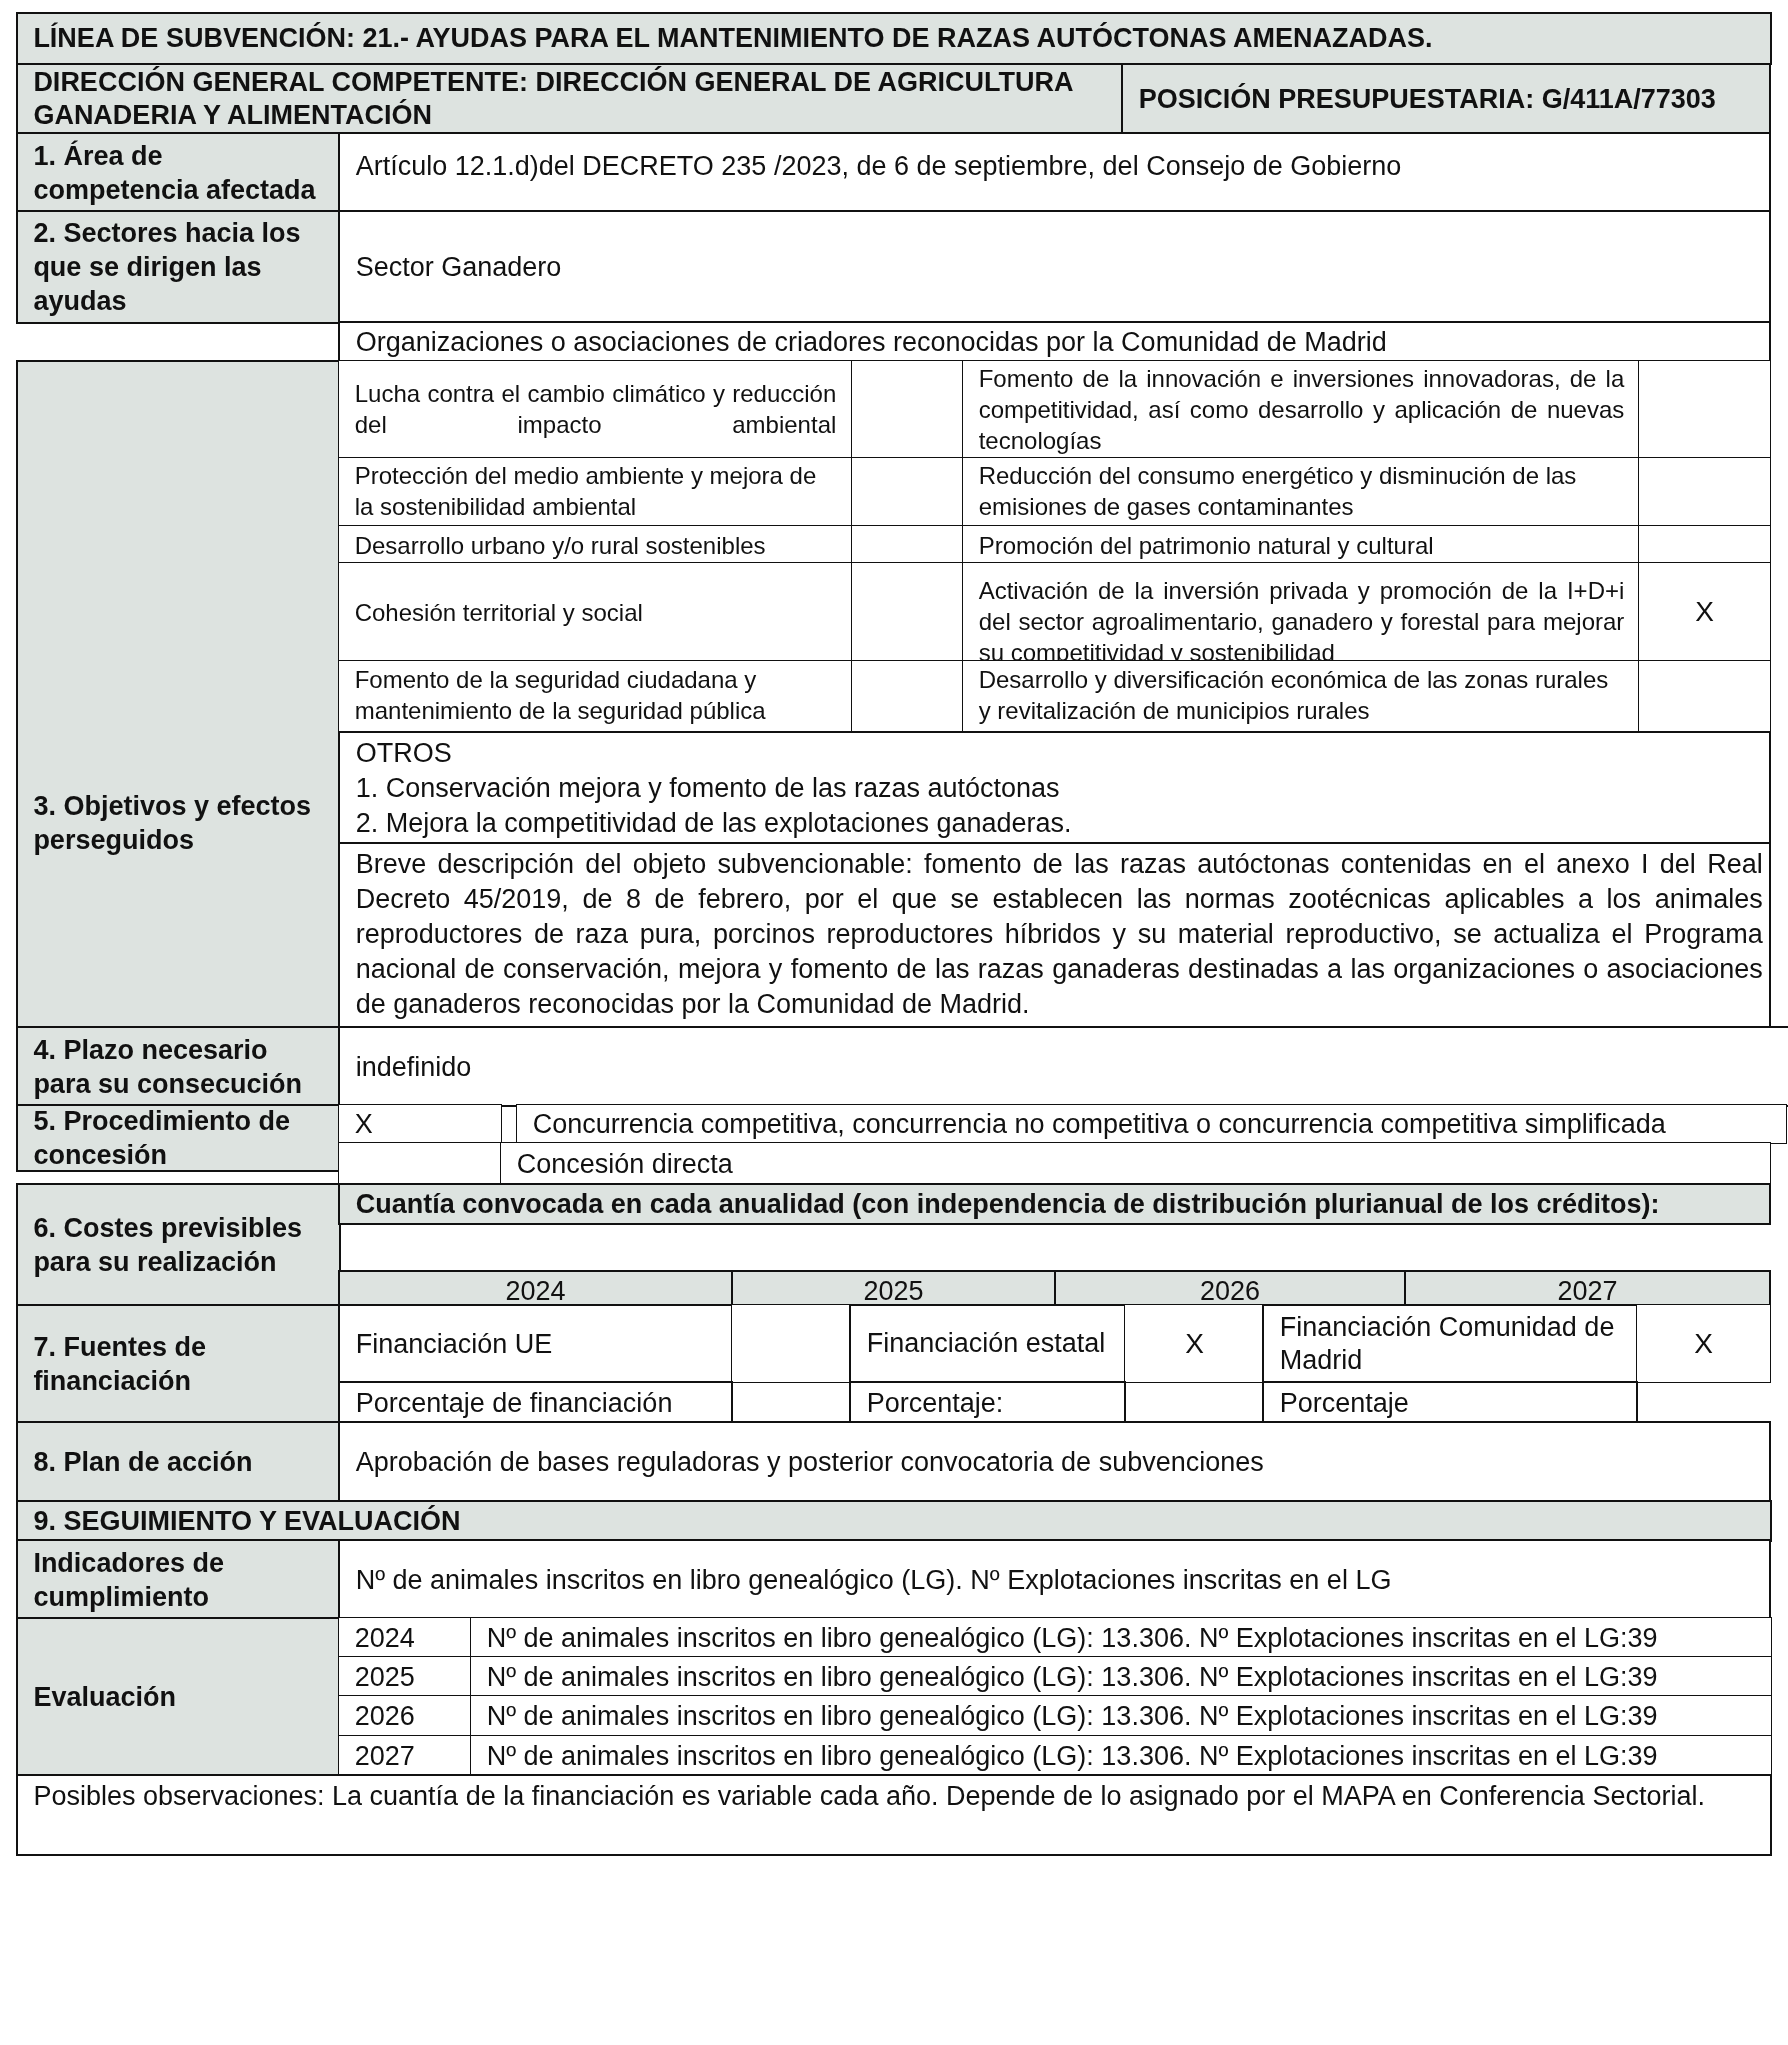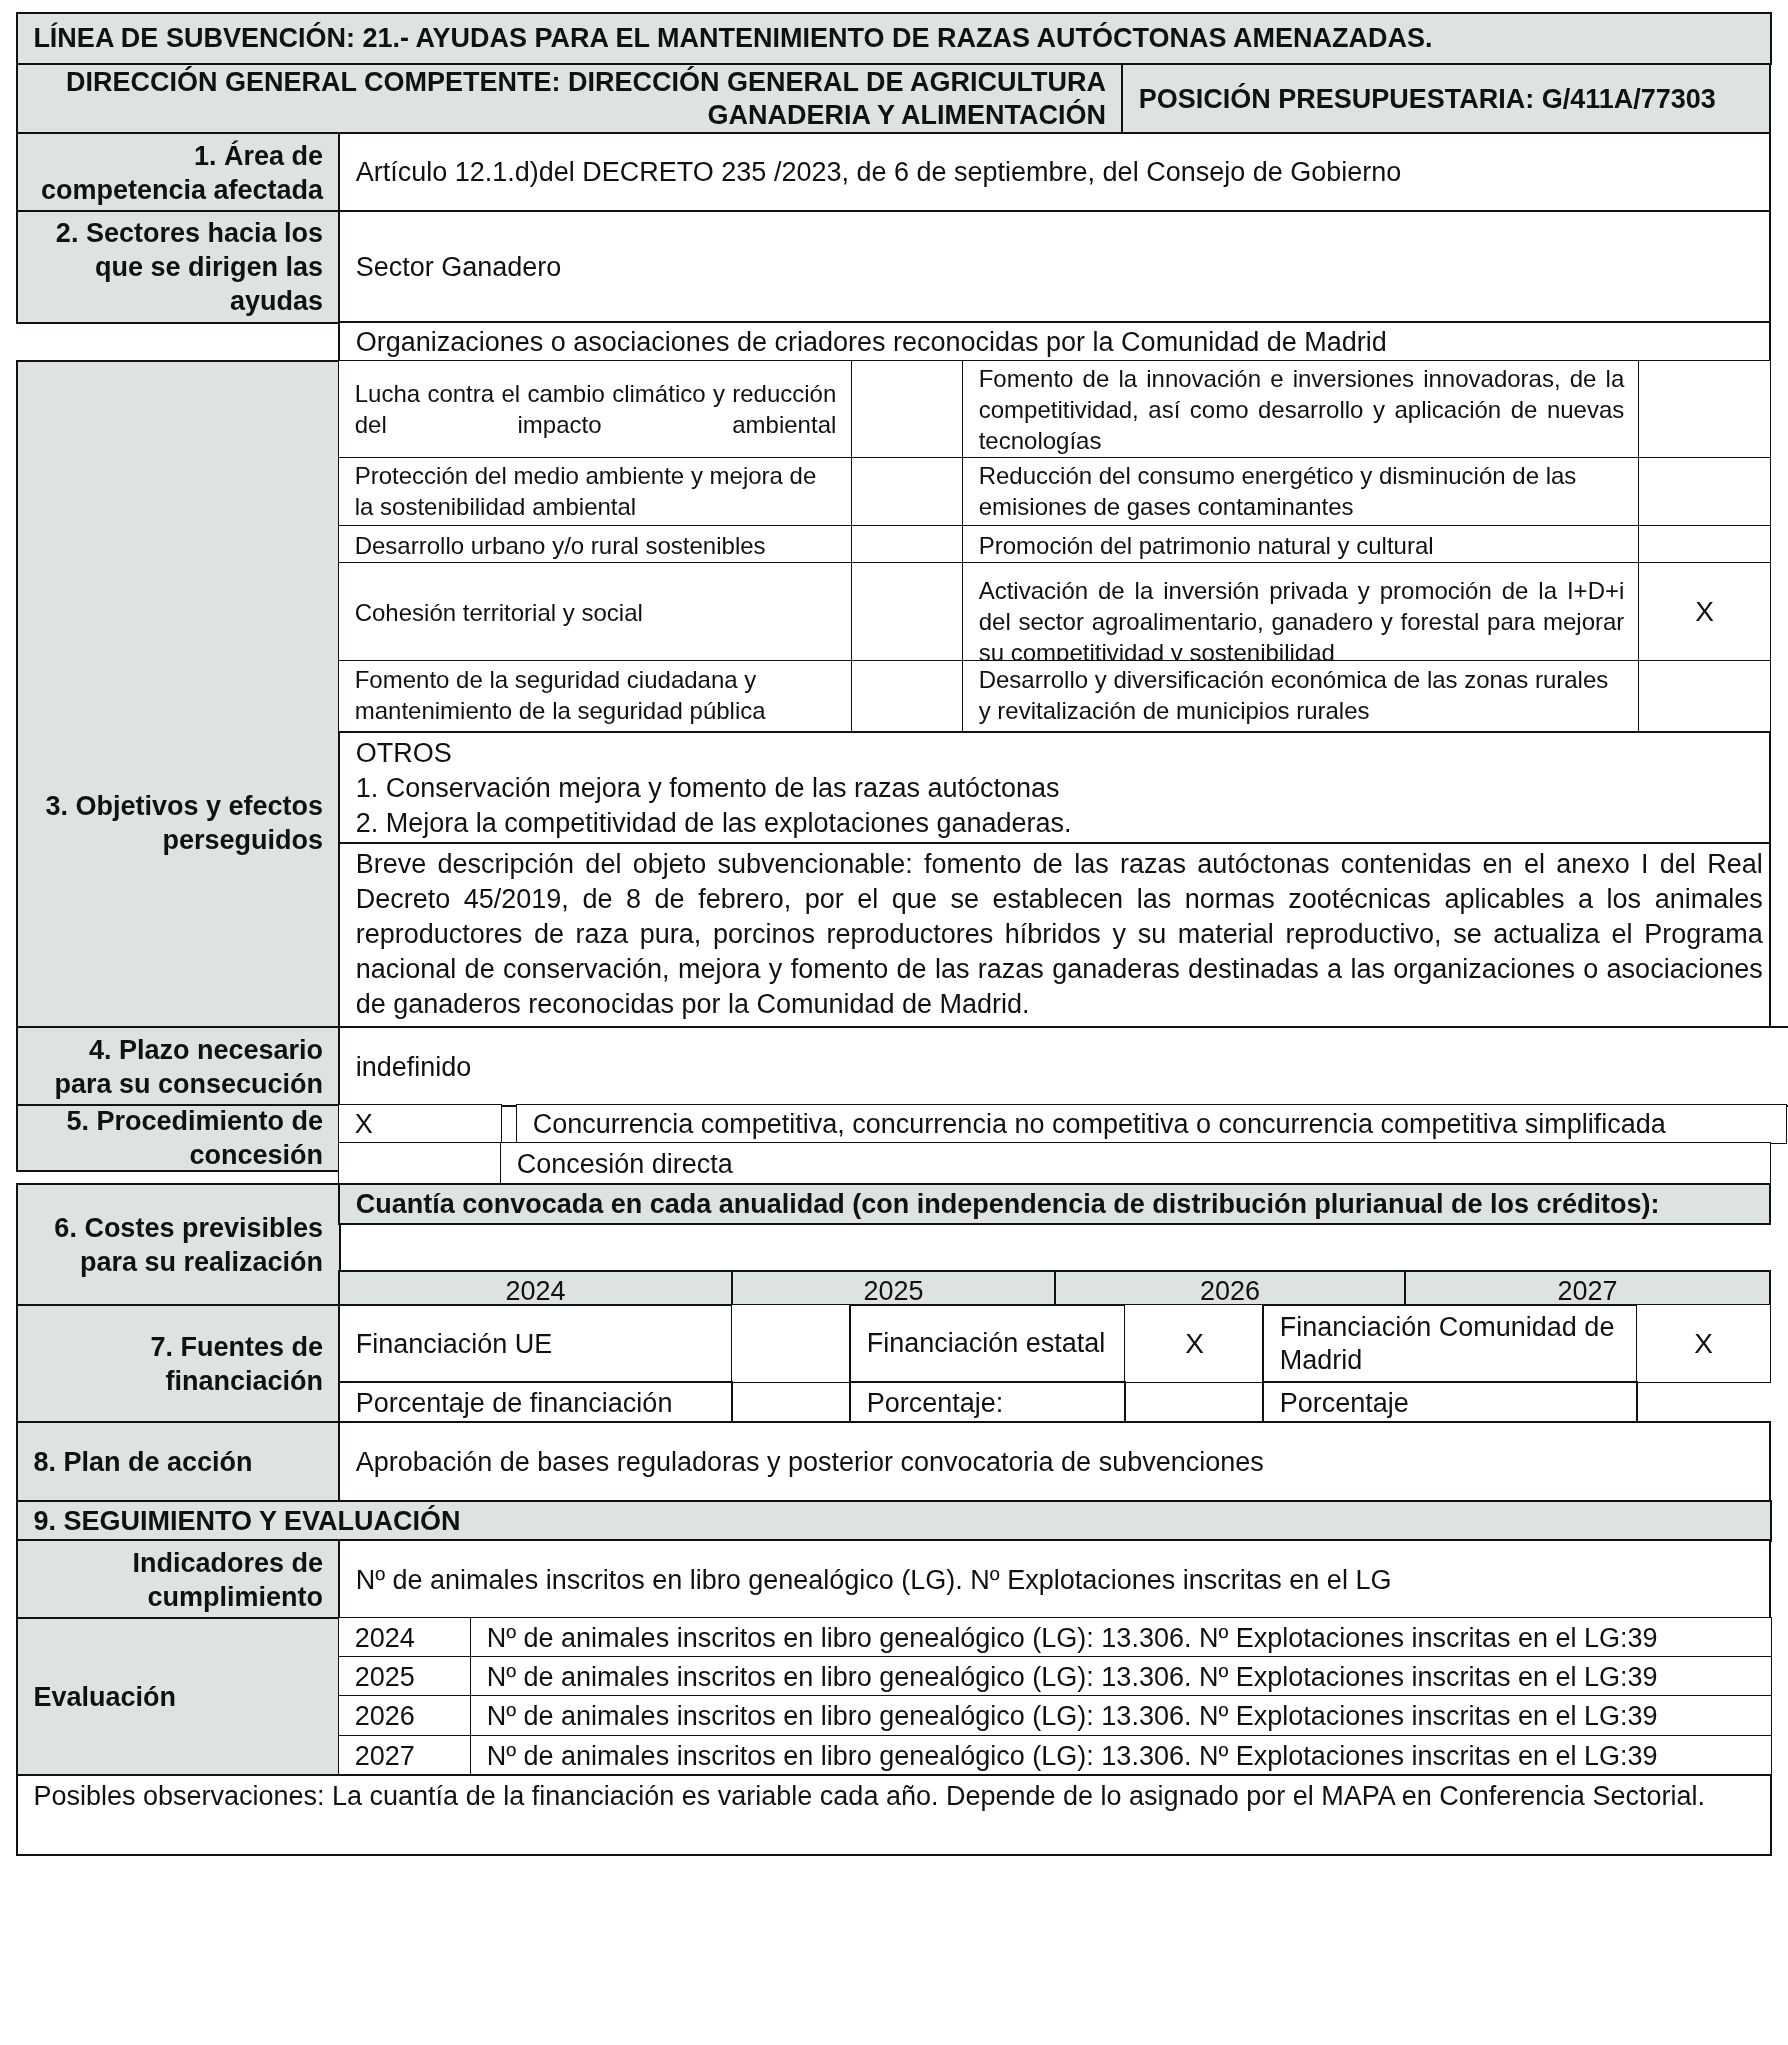--- a/index.html
+++ b/index.html
@@ -1,25 +1,25 @@
 <!DOCTYPE html>
 <html style="font-size:12.5px"><head>
 <meta charset="utf-8">
 <style>
   html, body { margin:0; padding:0; background:#ffffff; }
   body { width:1789px; height:2046px; position:relative; overflow:hidden;
          font-family:"Liberation Sans", "DejaVu Sans", sans-serif; color:#111; }
   .c { position:absolute; box-sizing:border-box; border:2.3px solid #111; background:#fff;
        font-size:27px; line-height:34px; padding:0 15.7px; display:flex; align-items:center; }
-  .g { background:#dde3e0;text-align:right; }
+  .g { background:#dde3e0; }
   .b { font-weight:bold; }
   .thin { border-width:1.6px; }
   .ctr { justify-content:center; text-align:center;margin-top:48px; }
   .col { flex-direction:column; align-items:flex-start; justify-content:center; }
-  .top { align-items:flex-start; padding-top:21px; }
+  .top { align-items:flex-start; padding-top:15px; }
   .just { text-align:justify; }
   .sm { font-size:24px; line-height:31px; }
   .x { justify-content:center; font-size:28px; }
   .blk { display:block; }
 </style>
 </head>
 <body>
 
 <div class="c g b" style="left:15.7px;top:11.7px;width:1756px;height:53px;">LÍNEA DE SUBVENCIÓN: 21.- AYUDAS PARA EL MANTENIMIENTO DE RAZAS AUTÓCTONAS AMENAZADAS.</div>
 <div class="c g b" style="left:15.7px;top:63px;width:1108px;height:71px;line-height:33px;">DIRECCIÓN GENERAL COMPETENTE: DIRECCIÓN GENERAL DE AGRICULTURA GANADERIA Y ALIMENTACIÓN</div>

